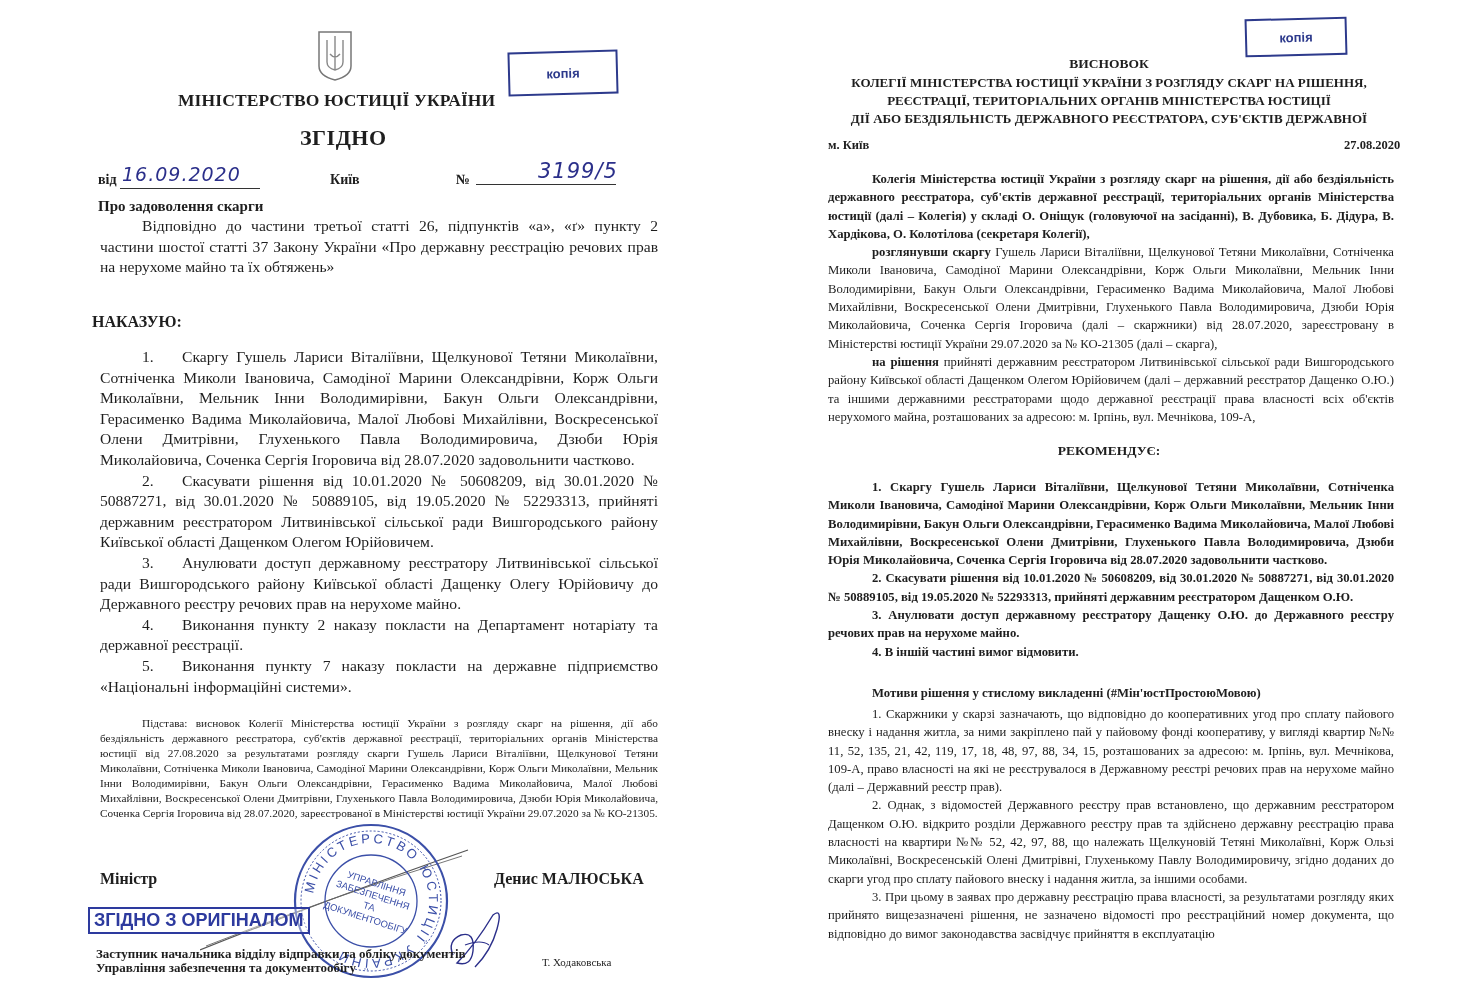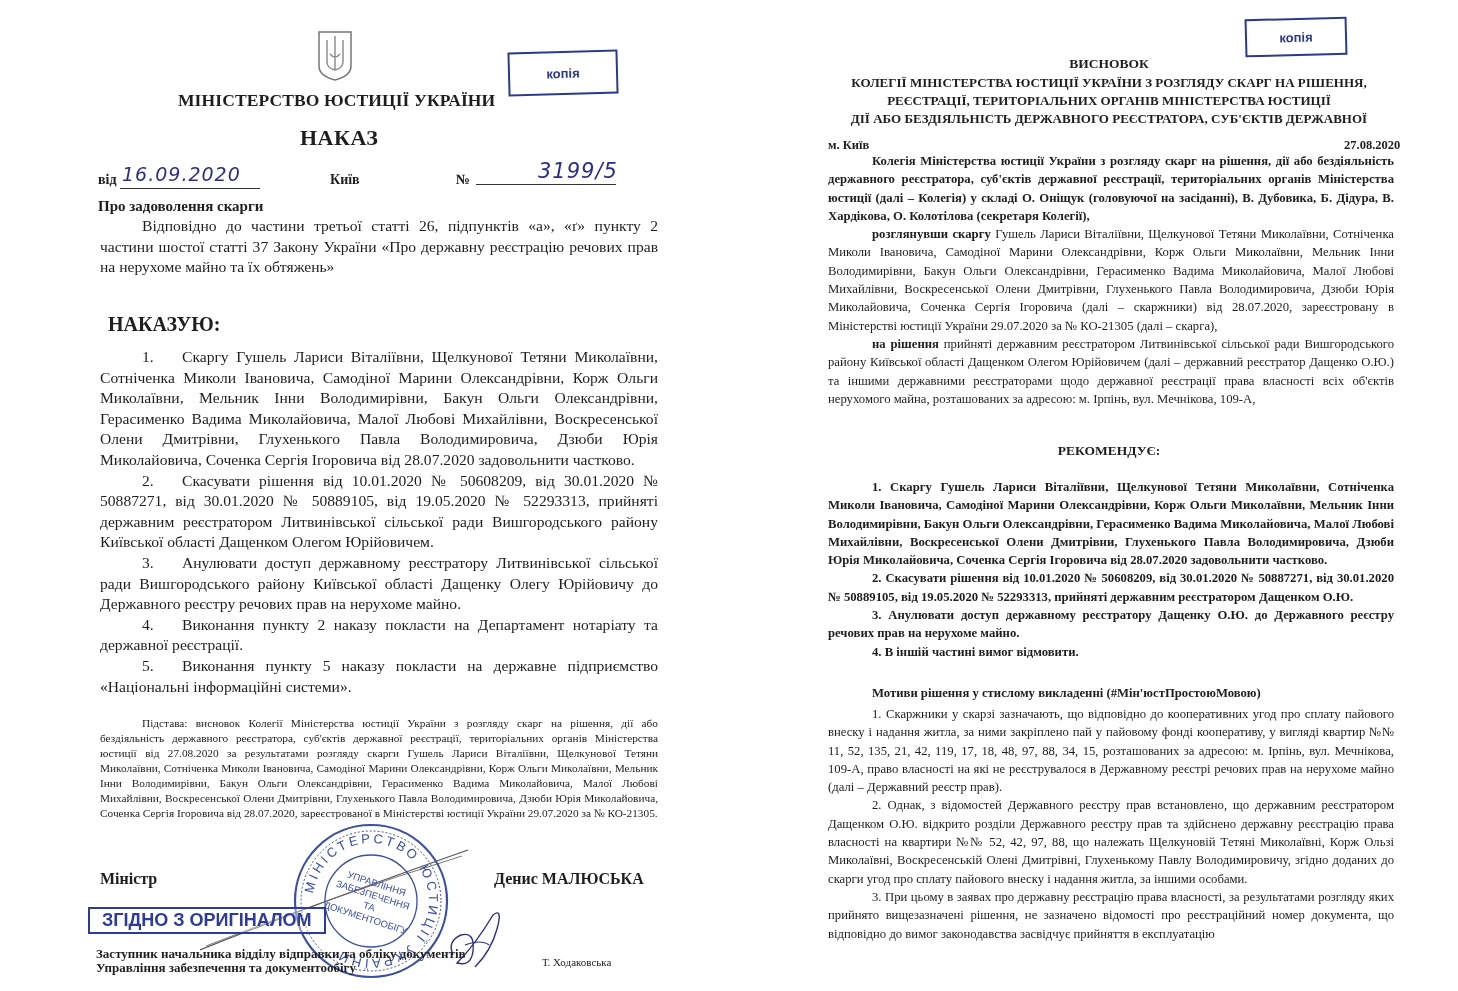--- a/index.html
+++ b/index.html
@@ -17,39 +17,39 @@
   .ministry-title { left: 178px; top: 90px; width: 340px; font-size: 17.5px; font-weight: bold; letter-spacing: 0.1px; white-space: nowrap; }
   .order-title { left: 300px; top: 125px; font-size: 22px; font-weight: bold; letter-spacing: 0.5px; }
   .date-row { left: 98px; top: 162px; width: 570px; height: 30px; font-size: 14px; font-weight: bold; }
   .date-row .lbl { position: absolute; top: 10px; }
   .hand { font-family: "DejaVu Sans", sans-serif; font-style: italic; font-weight: normal; color: #2b2f8a; font-size: 19px; letter-spacing: 1px; }
   .uline { position: absolute; border-bottom: 1px solid #333; }
   .subject { left: 98px; top: 198px; font-size: 15px; font-weight: bold; }
 
   .body-l { left: 100px; width: 558px; font-size: 15.6px; line-height: 20.6px; text-align: justify; }
   .body-l p { text-indent: 42px; }
-  .order-verb { left: 108px; top: 313px; font-size: 20px; font-weight: bold; }
+  .order-verb { left: 92px; top: 313px; font-size: 16px; font-weight: bold; }
 
   .items-l { left: 100px; top: 347px; width: 558px; font-size: 15.6px; line-height: 20.6px; text-align: justify; }
   .items-l .item { text-indent: 42px; }
   .items-l .num { display: inline-block; width: 40px; text-indent: 0; }
 
   .basis { left: 100px; top: 716px; width: 558px; font-size: 11.3px; line-height: 15px; text-align: justify; }
   .basis p { text-indent: 42px; }
 
   .minister-role { left: 100px; top: 870px; font-size: 16px; font-weight: bold; }
   .minister-name { left: 494px; top: 870px; font-size: 16px; font-weight: bold; }
   .signer-title { left: 96px; top: 947px; font-size: 13px; line-height: 14px; font-weight: bold; }
   .signer-name { left: 542px; top: 956px; font-size: 11px; font-weight: normal; }
 
   .stamp-kopia { border: 2px solid #2d3a8c; color: #2d3a8c; font-family: "Liberation Sans", "DejaVu Sans", sans-serif; font-weight: bold; display: flex; align-items: center; justify-content: center; font-size: 13px; transform: rotate(-1.5deg); }
   #stamp-left { left: 508px; top: 51px; width: 110px; height: 44px; }
   #stamp-right { left: 485px; top: 18px; width: 102px; height: 38px; }
 
-  .stamp-orig { left: 88px; top: 907px; border: 2px solid #2d3a9e; color: #2d3a9e; font-family: "Liberation Sans", "DejaVu Sans", sans-serif; font-weight: bold; font-size: 18px; padding: 1px 12px; background: rgba(255,255,255,0.4); }
+  .stamp-orig { left: 88px; top: 907px; border: 2px solid #2d3a9e; color: #2d3a9e; font-family: "Liberation Sans", "DejaVu Sans", sans-serif; font-weight: bold; font-size: 18px; padding: 1px 4px; background: rgba(255,255,255,0.4); }
 
   .seal { left: 292px; top: 822px; width: 158px; height: 158px; }
   .sig { left: 445px; top: 905px; width: 75px; height: 70px; }
   .pen-line { left: 200px; top: 842px; width: 270px; height: 110px; }
 
   
   .concl-title { left: 0; top: 55px; width: 698px; text-align: center; font-size: 13px; font-weight: bold; line-height: 18px; }
   .concl-title .t1 { font-size: 13.5px; margin-bottom: 1px; }
   .city-r { left: 68px; top: 138px; font-size: 12.5px; font-weight: bold; }
   .date-r { left: 584px; top: 138px; font-size: 12.5px; font-weight: bold; }
@@ -69,21 +69,21 @@
   <svg class="abs coat" viewBox="0 0 36 52">
     <path d="M2 2 H34 V36 Q34 46 18 50 Q2 46 2 36 Z" fill="none" stroke="#777" stroke-width="1.5"></path>
     <path d="M18 6 V40 M10 10 V32 Q10 38 18 40 Q26 38 26 32 V10 M13 24 Q18 30 23 24" fill="none" stroke="#888" stroke-width="1.4"></path>
   </svg>
 
   <div class="abs stamp-kopia" id="stamp-left">
     <span>копія</span>
   </div>
 
   <div class="abs ministry-title">МІНІСТЕРСТВО ЮСТИЦІЇ УКРАЇНИ</div>
-  <div class="abs order-title">НАКАЗ</div>
+  <div class="abs order-title">ЗГІДНО</div>
 
   <div class="abs date-row">
     <span class="lbl" style="left:0;">від</span>
     <span class="lbl hand" style="left:24px; top:1px;font-style:italic;">16.09.2020</span>
     <span class="uline" style="left:22px; top:26px; width:140px;"></span>
     <span class="lbl" style="left:232px;">Київ</span>
     <span class="lbl" style="left:358px;">№</span>
     <span class="lbl hand" style="left:440px; top:-3px; font-size:21px;">3199/5</span>
     <span class="uline" style="left:378px; top:22px; width:140px;"></span>
   </div>
@@ -94,21 +94,21 @@
     <p>Відповідно до частини третьої статті 26, підпунктів «а», «ґ» пункту 2 частини шостої статті 37 Закону України «Про державну реєстрацію речових прав на нерухоме майно та їх обтяжень»</p>
   </div>
 
   <div class="abs order-verb">НАКАЗУЮ:</div>
 
   <div class="abs items-l">
     <p class="item"><span class="num">1.</span><span>Скаргу Гушель Лариси Віталіївни, Щелкунової Тетяни Миколаївни, Сотніченка Миколи Івановича, Самодіної Марини Олександрівни, Корж Ольги Миколаївни, Мельник Інни Володимирівни, Бакун Ольги Олександрівни, Герасименко Вадима Миколайовича, Малої Любові Михайлівни, Воскресенської Олени Дмитрівни, Глухенького Павла Володимировича, Дзюби Юрія Миколайовича, Соченка Сергія Ігоровича від 28.07.2020 задовольнити частково.</span></p>
     <p class="item"><span class="num">2.</span><span>Скасувати рішення від 10.01.2020 № 50608209, від 30.01.2020 № 50887271, від 30.01.2020 № 50889105, від 19.05.2020 № 52293313, прийняті державним реєстратором Литвинівської сільської ради Вишгородського району Київської області Дащенком Олегом Юрійовичем.</span></p>
     <p class="item"><span class="num">3.</span><span>Анулювати доступ державному реєстратору Литвинівської сільської ради Вишгородського району Київської області Дащенку Олегу Юрійовичу до Державного реєстру речових прав на нерухоме майно.</span></p>
     <p class="item"><span class="num">4.</span><span>Виконання пункту 2 наказу покласти на Департамент нотаріату та державної реєстрації.</span></p>
-    <p class="item"><span class="num">5.</span><span>Виконання пункту 5 наказу покласти на державне підприємство «Національні інформаційні системи».</span></p>
+    <p class="item"><span class="num">5.</span><span>Виконання пункту 7 наказу покласти на державне підприємство «Національні інформаційні системи».</span></p>
   </div>
 
   <div class="abs basis">
     <p>Підстава: висновок Колегії Міністерства юстиції України з розгляду скарг на рішення, дії або бездіяльність державного реєстратора, суб'єктів державної реєстрації, територіальних органів Міністерства юстиції від 27.08.2020 за результатами розгляду скарги Гушель Лариси Віталіївни, Щелкунової Тетяни Миколаївни, Сотніченка Миколи Івановича, Самодіної Марини Олександрівни, Корж Ольги Миколаївни, Мельник Інни Володимирівни, Бакун Ольги Олександрівни, Герасименко Вадима Миколайовича, Малої Любові Михайлівни, Воскресенської Олени Дмитрівни, Глухенького Павла Володимировича, Дзюби Юрія Миколайовича, Соченка Сергія Ігоровича від 28.07.2020, зареєстрованої в Міністерстві юстиції України 29.07.2020 за № КО-21305.</p>
   </div>
 
   <div class="abs minister-role">Міністр</div>
   <div class="abs minister-name">Денис МАЛЮСЬКА</div>
 
   <svg class="abs pen-line" viewBox="0 0 270 110">
@@ -157,21 +157,21 @@
   <div class="abs concl-title">
     <div class="t1">ВИСНОВОК</div>
     <div>КОЛЕГІЇ МІНІСТЕРСТВА ЮСТИЦІЇ УКРАЇНИ З РОЗГЛЯДУ СКАРГ НА РІШЕННЯ,</div>
     <div>РЕЄСТРАЦІЇ, ТЕРИТОРІАЛЬНИХ ОРГАНІВ МІНІСТЕРСТВА ЮСТИЦІЇ</div>
     <div>ДІЇ АБО БЕЗДІЯЛЬНІСТЬ ДЕРЖАВНОГО РЕЄСТРАТОРА, СУБ'ЄКТІВ ДЕРЖАВНОЇ</div>
   </div>
 
   <div class="abs city-r">м. Київ</div>
   <div class="abs date-r">27.08.2020</div>
 
-  <div class="abs body-r" style="top:152px;">
+  <div class="abs body-r" style="top:170px;">
     <p class="b">Колегія Міністерства юстиції України з розгляду скарг на рішення, дії або бездіяльність державного реєстратора, суб'єктів державної реєстрації, територіальних органів Міністерства юстиції (далі – Колегія) у складі О. Оніщук (головуючої на засіданні), В. Дубовика, Б. Дідура, В. Хардікова, О. Колотілова (секретаря Колегії),</p>
     <p><span class="b">розглянувши скаргу</span> <span>Гушель Лариси Віталіївни, Щелкунової Тетяни Миколаївни, Сотніченка Миколи Івановича, Самодіної Марини Олександрівни, Корж Ольги Миколаївни, Мельник Інни Володимирівни, Бакун Ольги Олександрівни, Герасименко Вадима Миколайовича, Малої Любові Михайлівни, Воскресенської Олени Дмитрівни, Глухенького Павла Володимировича, Дзюби Юрія Миколайовича, Соченка Сергія Ігоровича (далі – скаржники) від 28.07.2020, зареєстровану в Міністерстві юстиції України 29.07.2020 за № КО-21305 (далі – скарга),</span></p>
     <p><span class="b">на рішення</span> <span>прийняті державним реєстратором Литвинівської сільської ради Вишгородського району Київської області Дащенком Олегом Юрійовичем (далі – державний реєстратор Дащенко О.Ю.) та іншими державними реєстраторами щодо державної реєстрації права власності всіх об'єктів нерухомого майна, розташованих за адресою: м. Ірпінь, вул. Мечнікова, 109-А,</span></p>
   </div>
 
   <div class="abs recommend">РЕКОМЕНДУЄ:</div>
 
   <div class="abs body-r b" style="top:478px;">
     <p class="item">1. Скаргу Гушель Лариси Віталіївни, Щелкунової Тетяни Миколаївни, Сотніченка Миколи Івановича, Самодіної Марини Олександрівни, Корж Ольги Миколаївни, Мельник Інни Володимирівни, Бакун Ольги Олександрівни, Герасименко Вадима Миколайовича, Малої Любові Михайлівни, Воскресенської Олени Дмитрівни, Глухенького Павла Володимировича, Дзюби Юрія Миколайовича, Соченка Сергія Ігоровича від 28.07.2020 задовольнити частково.</p>
     <p class="item">2. Скасувати рішення від 10.01.2020 № 50608209, від 30.01.2020 № 50887271, від 30.01.2020 № 50889105, від 19.05.2020 № 52293313, прийняті державним реєстратором Дащенком О.Ю.</p>

